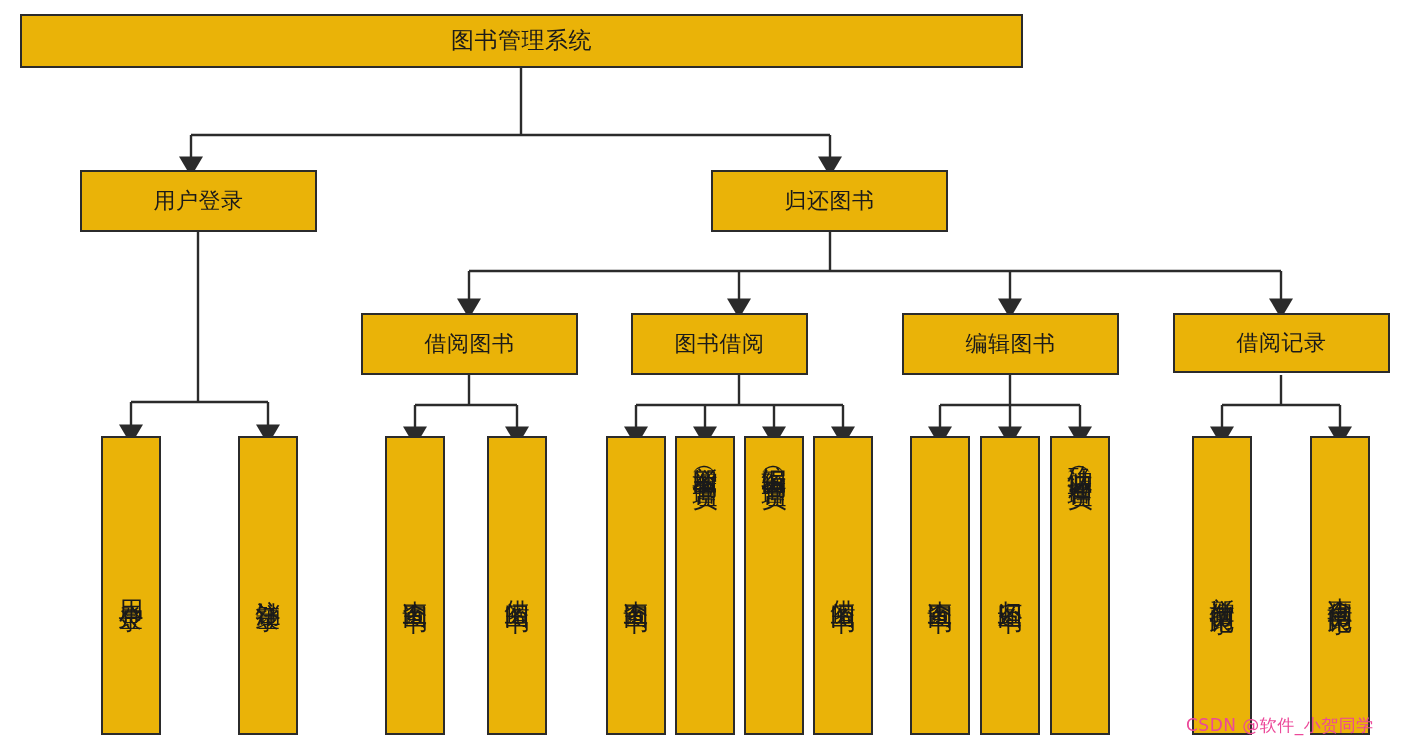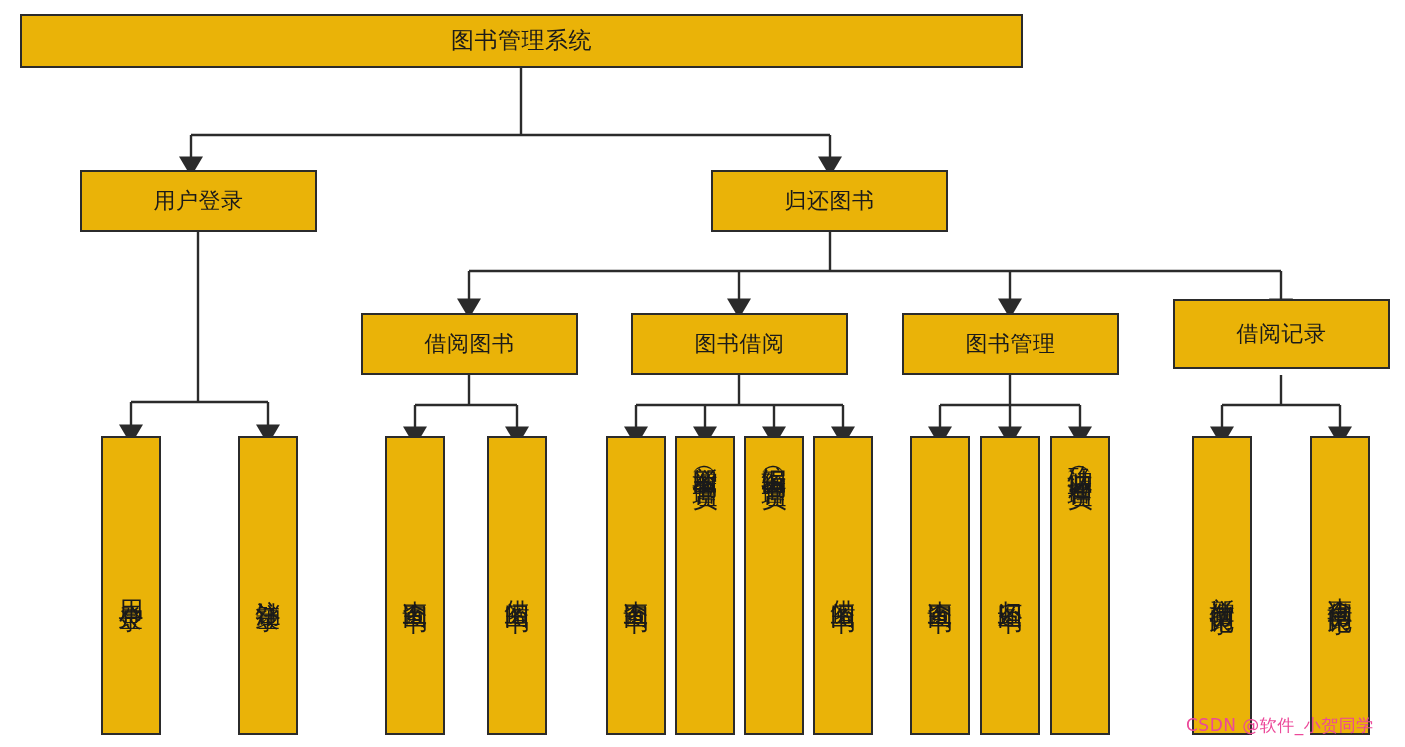--- a/index.html
+++ b/index.html
@@ -145,27 +145,27 @@
   <div class="node h" style="left:80px; top:170px; width:237px; height:62px;">
     <span class="node-label">用户登录</span>
   </div>
   <div class="node h" style="left:711px; top:170px; width:237px; height:62px;">
     <span class="node-label">归还图书</span>
   </div>
 
   <div class="node h" style="left:361px; top:313px; width:217px; height:62px;">
     <span class="node-label">借阅图书</span>
   </div>
-  <div class="node h" style="left:631px; top:313px; width:217px; height:62px;">
+  <div class="node h" style="left:631px; top:313px; width:177px; height:62px;">
     <span class="node-label">图书借阅</span>
   </div>
   <div class="node h" style="left:902px; top:313px; width:217px; height:62px;">
-    <span class="node-label">图书管理</span>
-  </div>
-  <div class="node h" style="left:1173px; top:299px; width:217px; height:70px;">
+    <span class="node-label">编辑图书</span>
+  </div>
+  <div class="node h" style="left:1173px; top:313px; width:217px; height:60px;">
     <span class="node-label">借阅记录</span>
   </div>
 
   <div class="node v mid" style="left:101px; top:436px; width:60px; height:299px;">
     <span class="node-label">用户登录</span>
   </div>
   <div class="node v mid" style="left:238px; top:436px; width:60px; height:299px;">
     <span class="node-label">注销登录</span>
   </div>
 

